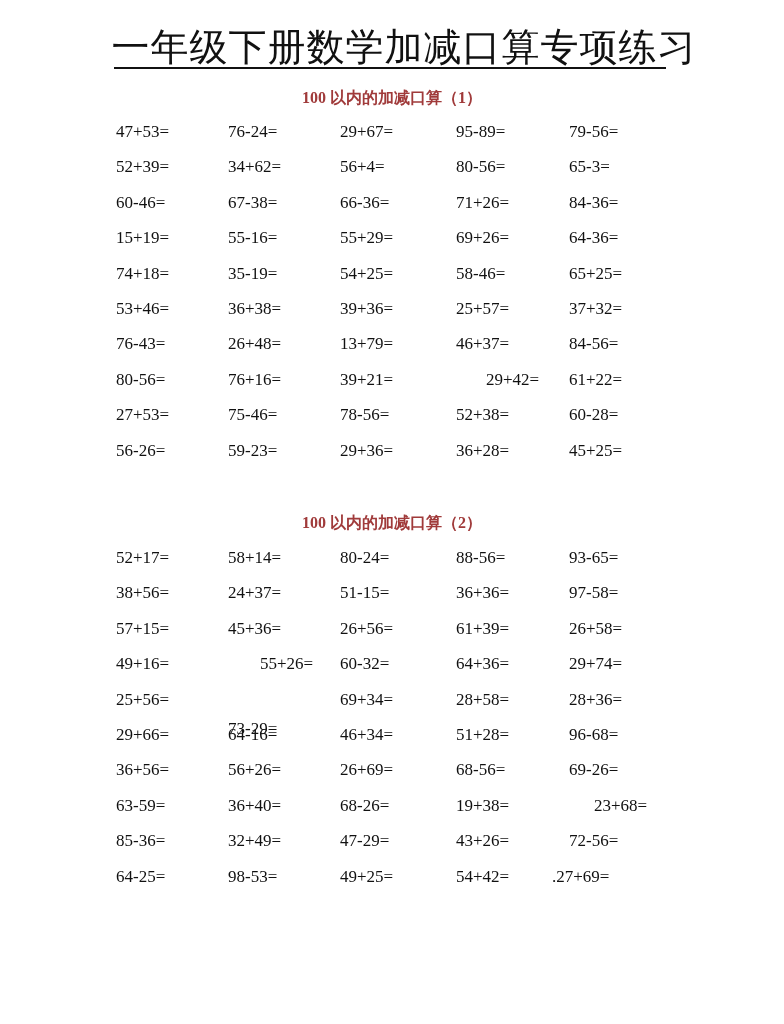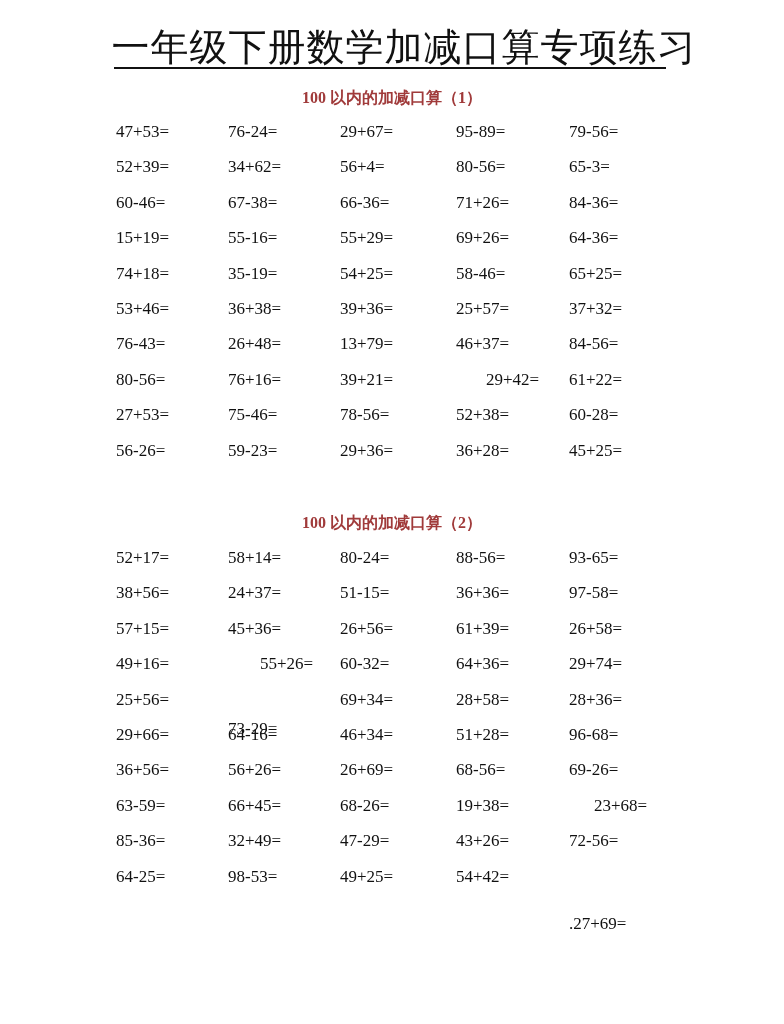--- a/index.html
+++ b/index.html
@@ -140,32 +140,32 @@
     </div>
     <div class="row">
       <span class="cell" style="left: 0px;">36+56=</span>
       <span class="cell" style="left: 112px;">56+26=</span>
       <span class="cell" style="left: 224px;">26+69=</span>
       <span class="cell" style="left: 340px;">68-56=</span>
       <span class="cell" style="left: 453px;">69-26=</span>
     </div>
     <div class="row">
       <span class="cell" style="left: 0px;">63-59=</span>
-      <span class="cell" style="left: 112px;">66+45=</span>
+      <span class="cell" style="left: 112px;">36+40=</span>
       <span class="cell" style="left: 224px;">68-26=</span>
       <span class="cell" style="left: 340px;">19+38=</span>
       <span class="cell" style="left: 478px; text-align: right;">23+68=</span>
     </div>
     <div class="row">
       <span class="cell" style="left: 0px;">85-36=</span>
       <span class="cell" style="left: 112px;">32+49=</span>
       <span class="cell" style="left: 224px;">47-29=</span>
       <span class="cell" style="left: 340px;">43+26=</span>
       <span class="cell" style="left: 453px;">72-56=</span>
     </div>
     <div class="row">
       <span class="cell" style="left: 0px;">64-25=</span>
       <span class="cell" style="left: 112px;">98-53=</span>
       <span class="cell" style="left: 224px;">49+25=</span>
       <span class="cell" style="left: 340px;">54+42=</span>
-      <span class="cell" style="left: 453px; margin-top: 47px;">.27+69=</span>
+      <span class="cell" style="left: 436px;">.27+69=</span>
     </div>
   </div>
 
 </body></html>

